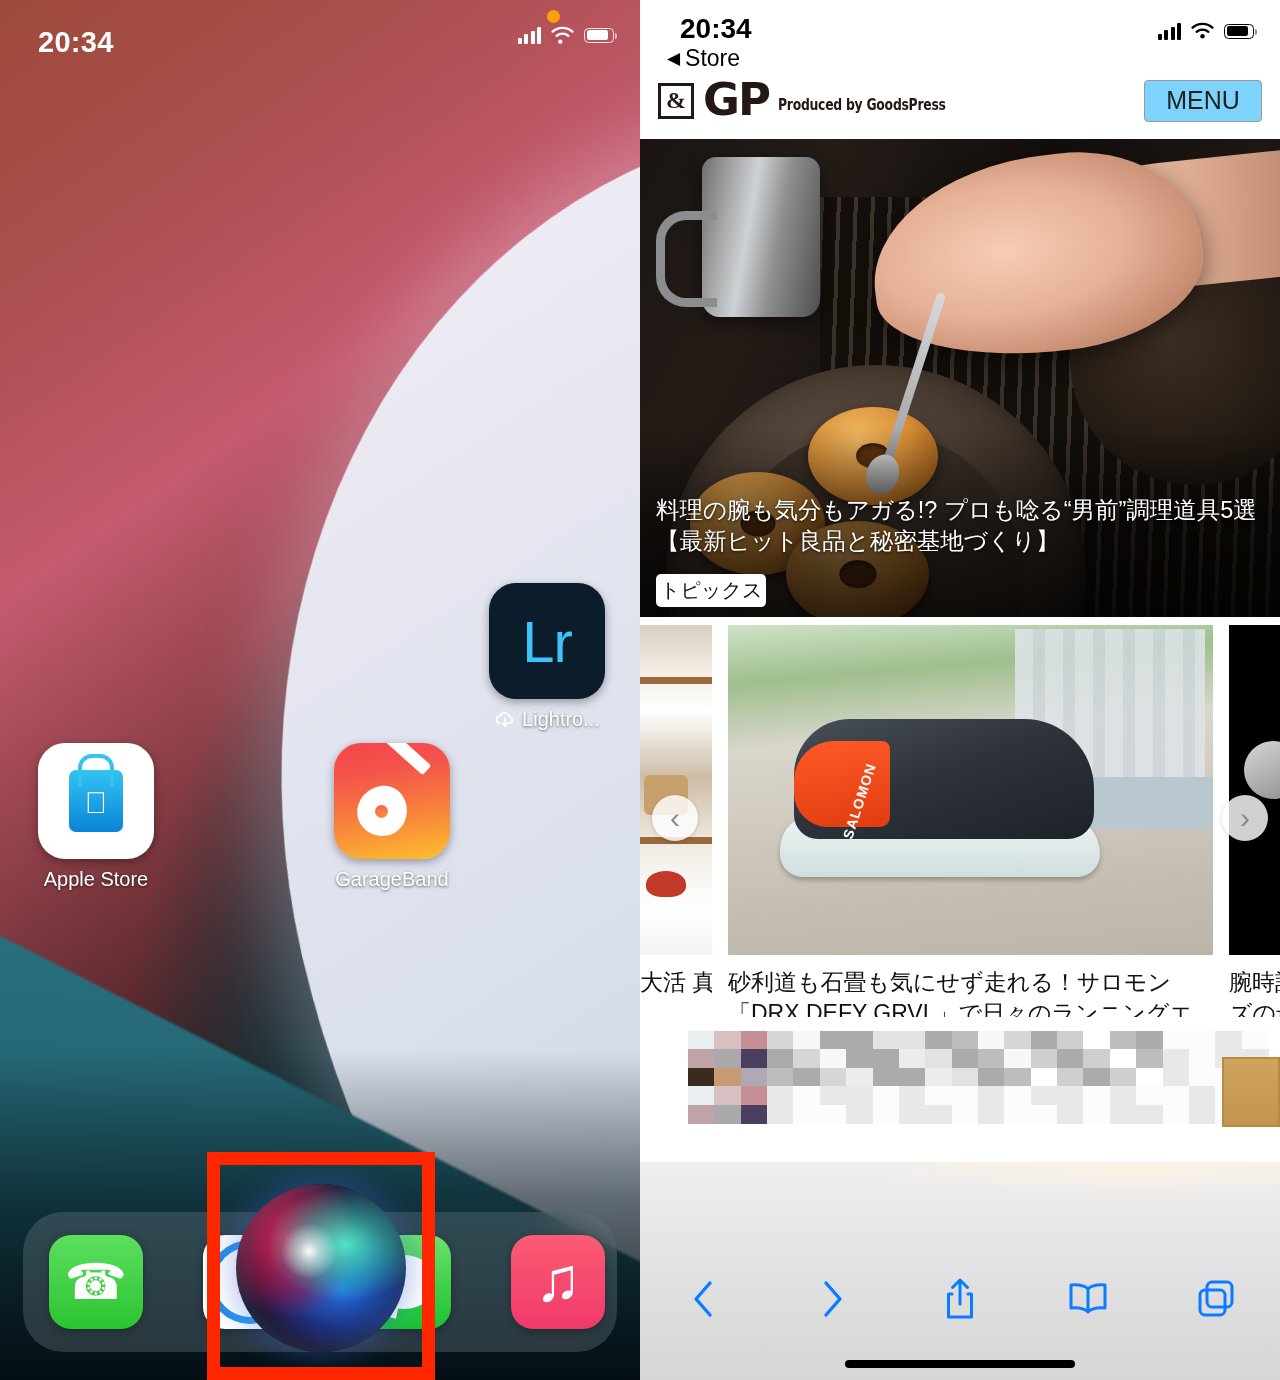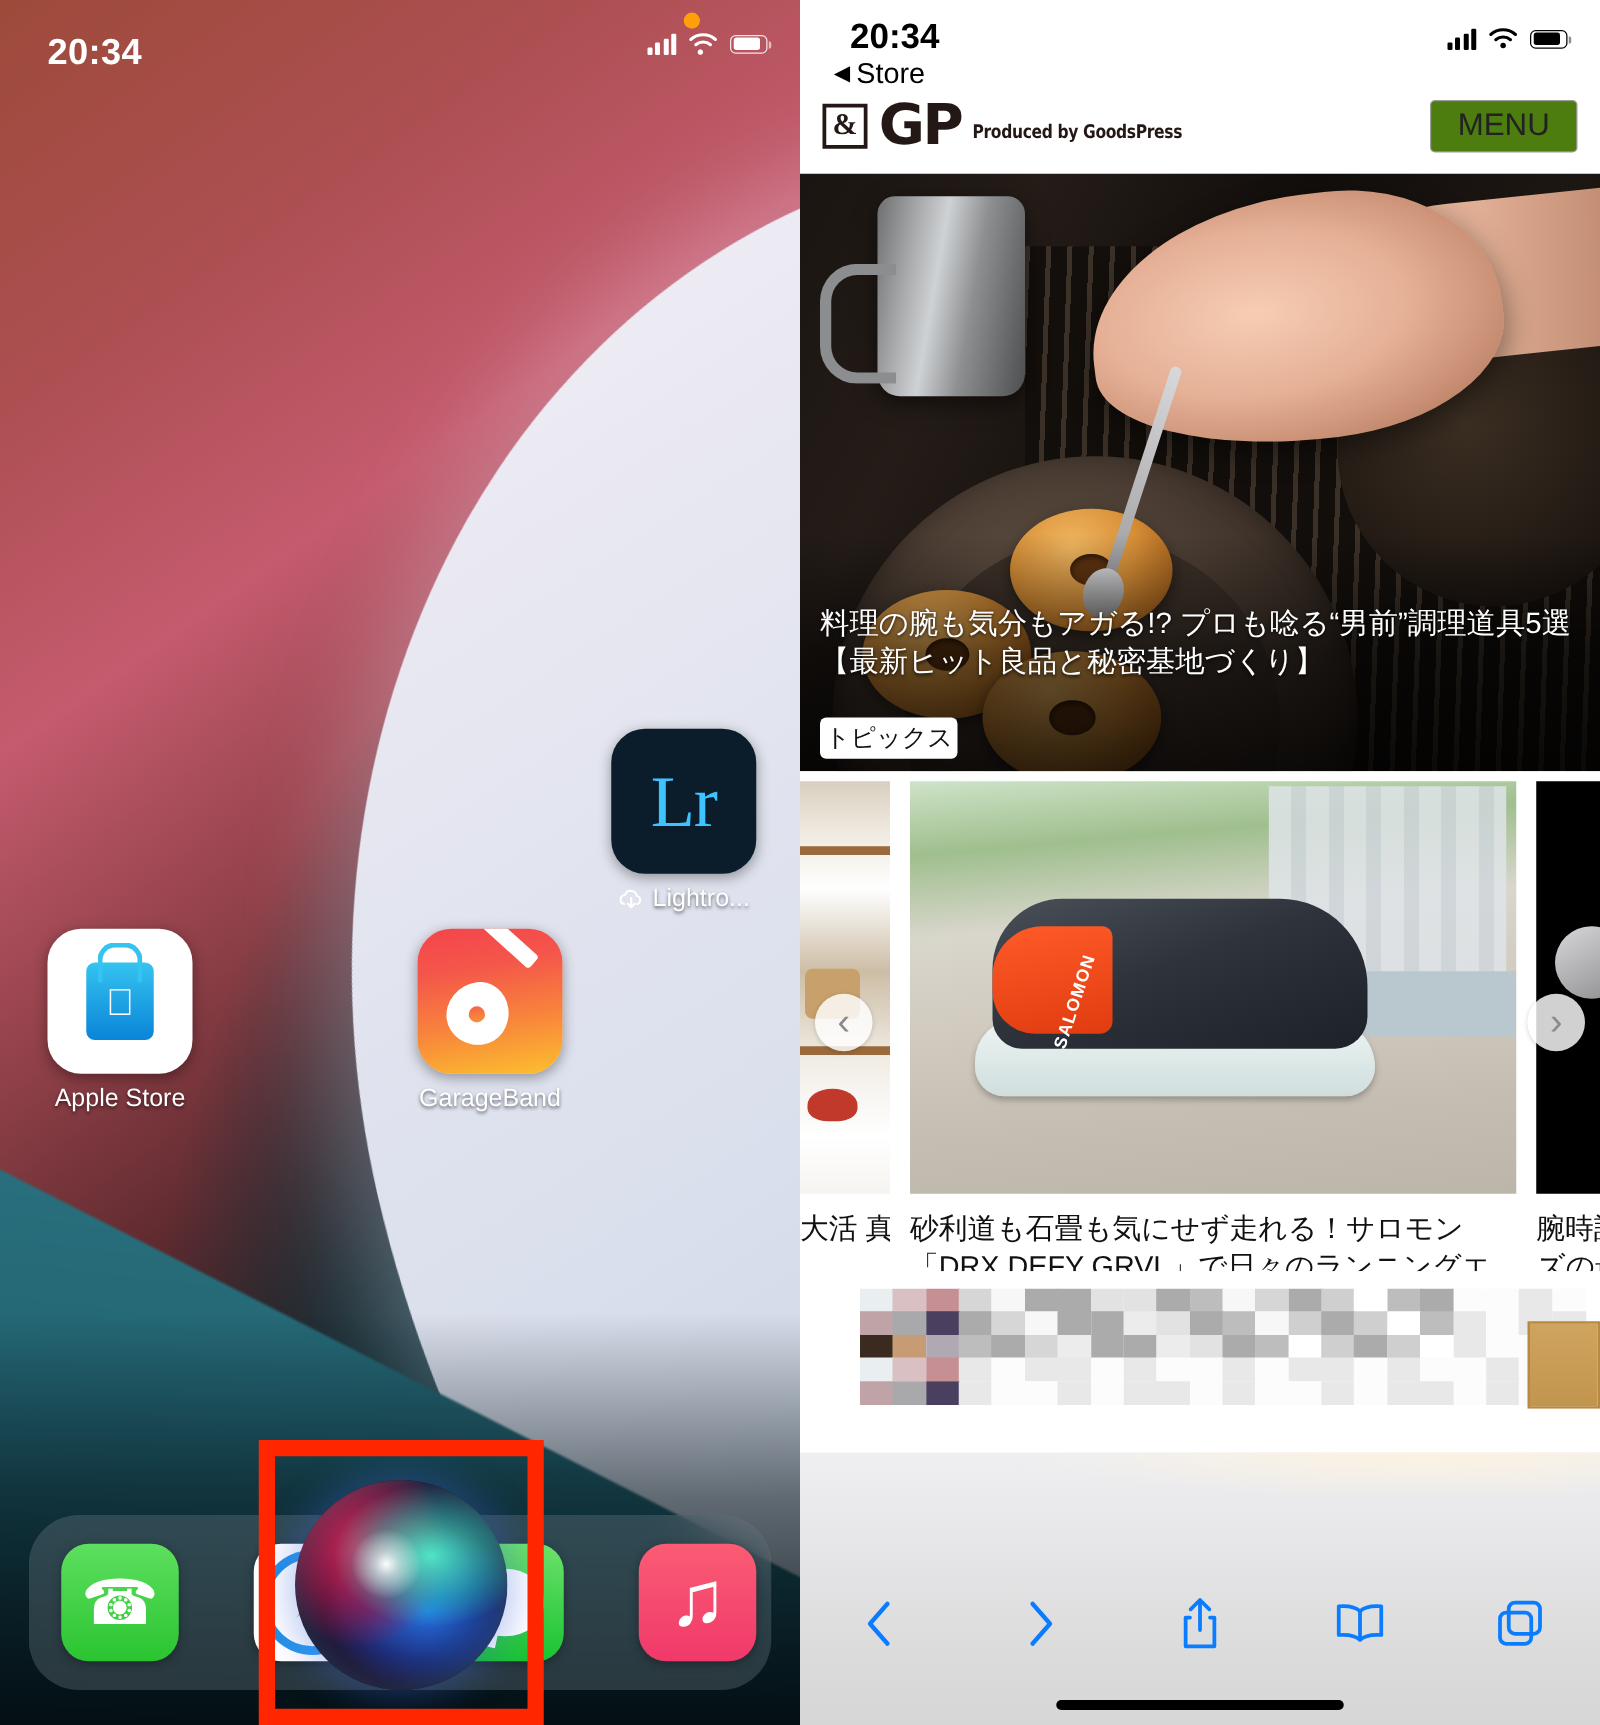--- a/index.html
+++ b/index.html
@@ -52,21 +52,21 @@
                box-shadow:0 3px 10px rgba(0,0,0,.35); }
   .app .lbl { margin-top:9px; font-size:20px; color:#fff; text-shadow:0 1px 3px rgba(0,0,0,.6);
               white-space:nowrap; font-weight:500; }
   .lbl.with-ico { display:flex; align-items:center; justify-content:center; gap:6px; }
 
   #app-lr   { left:489px; top:583px; }
   #app-as   { left:38px;  top:743px; }
   #app-gb   { left:334px; top:743px; }
 
   .t-lr { background:#0b1d2b; display:flex; align-items:center; justify-content:center; }
-  .t-lr b { font-size:58px; color:#3fc3ff; font-family:Liberation Serif, serif; font-weight:400; letter-spacing:-1px; }
+  .t-lr b { font-size:58px; color:#3fc3ff; font-family:Liberation Sans, sans-serif; font-weight:400; letter-spacing:-1px; }
   .t-as { background:#fff; display:flex; align-items:center; justify-content:center; }
   .bag { width:54px; height:62px; background:linear-gradient(180deg,#35c3f0,#0a84d8); border-radius:7px;
          position:relative; display:flex; align-items:center; justify-content:center; }
   .bag::before{ content:""; position:absolute; top:-16px; left:50%; transform:translateX(-50%);
         width:28px; height:28px; border:4.5px solid #35c3f0; border-bottom:none; border-radius:14px 14px 0 0; }
   .bag i { font-style:normal; color:#fff; font-size:30px; line-height:1; margin-top:4px; }
   .t-gb { background:linear-gradient(170deg,#f5444c 0%,#f4564a 28%,#f8833c 62%,#fcc02e 100%);
           display:flex; align-items:center; justify-content:center; }
   .gtr { width:74px; height:74px; position:relative; }
   .gtr .body { position:absolute; left:2px; bottom:2px; width:50px; height:50px; background:#fff;
@@ -127,21 +127,21 @@
 
   .sf-head { height:77px; background:#fff; display:flex; align-items:center; padding:0 18px 0 18px; }
   .logo { display:flex; align-items:flex-end; gap:9px; }
   .logo .amp { width:36px; height:36px; border:3px solid #231815; display:flex; align-items:center; justify-content:center;
                font-family:"Liberation Serif",serif; font-size:24px; font-weight:700; color:#231815; }
   .logo .gp { font-size:45px; font-weight:800; color:#231815; letter-spacing:-2px; line-height:.82;
               font-family:"DejaVu Sans",sans-serif; }
   .logo .prod { font-size:15px; color:#231815; font-weight:600; letter-spacing:-.3px; padding-bottom:5px;
                 font-family:"DejaVu Sans Condensed","DejaVu Sans",sans-serif; transform:scaleX(.92); transform-origin:0 50%; }
   .menu-btn { margin-left:auto; border:1.6px solid #999; border-radius:4px; width:118px; height:42px;
-              display:flex; align-items:center; justify-content:center; font-size:25px; color:#222; background:#4d7c0f; }
+              display:flex; align-items:center; justify-content:center; font-size:25px; color:#222; background:#7dd3fc; }
 
   
   .hero { position:relative; height:478px; overflow:hidden;
     background:linear-gradient(118deg,#1a1512 0%,#241c17 22%,#120e0c 46%,#1d1713 70%,#090706 100%); }
   .pan { position:absolute; left:26px; bottom:-168px; width:420px; height:420px; border-radius:50%;
      background:radial-gradient(circle at 42% 36%, #6c5a4b 0%, #4b3d33 38%, #2b221c 72%, #17110e 100%);
      box-shadow:0 -10px 26px rgba(0,0,0,.45) inset; }
   .ring { position:absolute; left:84px; bottom:-112px; width:300px; height:300px; border-radius:50%;
      background:radial-gradient(circle at 45% 40%, #4e4036 0%, #3a2f27 60%, #241c17 100%); }
   .bagel { position:absolute; border-radius:50%;
@@ -169,21 +169,21 @@
   .arm { position:absolute; right:-30px; top:22px; width:260px; height:126px;
      background:linear-gradient(95deg,#eec0a6 0%,#e0ae94 52%,#b9836a 100%);
      border-radius:44% 0 0 52%/50% 0 0 50%; transform:rotate(-6deg); }
   .spoon { position:absolute; left:268px; top:150px; width:9px; height:190px; transform:rotate(18deg);
      background:linear-gradient(180deg,#d9d9db,#9a9a9c); border-radius:4px; }
   .spoon::after { content:""; position:absolute; left:-12px; bottom:-20px; width:32px; height:40px; border-radius:50%;
      background:linear-gradient(160deg,#e3e3e5,#8d8d8f); }
 
   .hero-shade { position:absolute; left:0; right:0; bottom:0; height:190px;
      background:linear-gradient(180deg, rgba(0,0,0,0) 0%, rgba(0,0,0,.55) 50%, rgba(0,0,0,.78) 100%); }
-  .hero-txt { position:absolute; left:16px; right:12px; bottom:72px; color:#fff; font-size:23.5px;
+  .hero-txt { position:absolute; left:16px; right:12px; bottom:60px; color:#fff; font-size:23.5px;
      line-height:1.33; font-weight:400; text-shadow:0 1px 3px rgba(0,0,0,.8); }
   .hero-tag { position:absolute; left:16px; bottom:10px; background:#fff; border-radius:5px; padding:3px 4px;
      font-size:20px; color:#111; }
 
   
   .carousel { position:relative; height:400px; background:#fff; padding-top:8px; overflow:hidden; }
   .cards { display:flex; gap:16px; padding-left:0; height:330px; }
   .card { flex:none; background:#fff; }
   .c-side { width:72px; margin-left:-0px; }
   .c-main { width:485px; }

